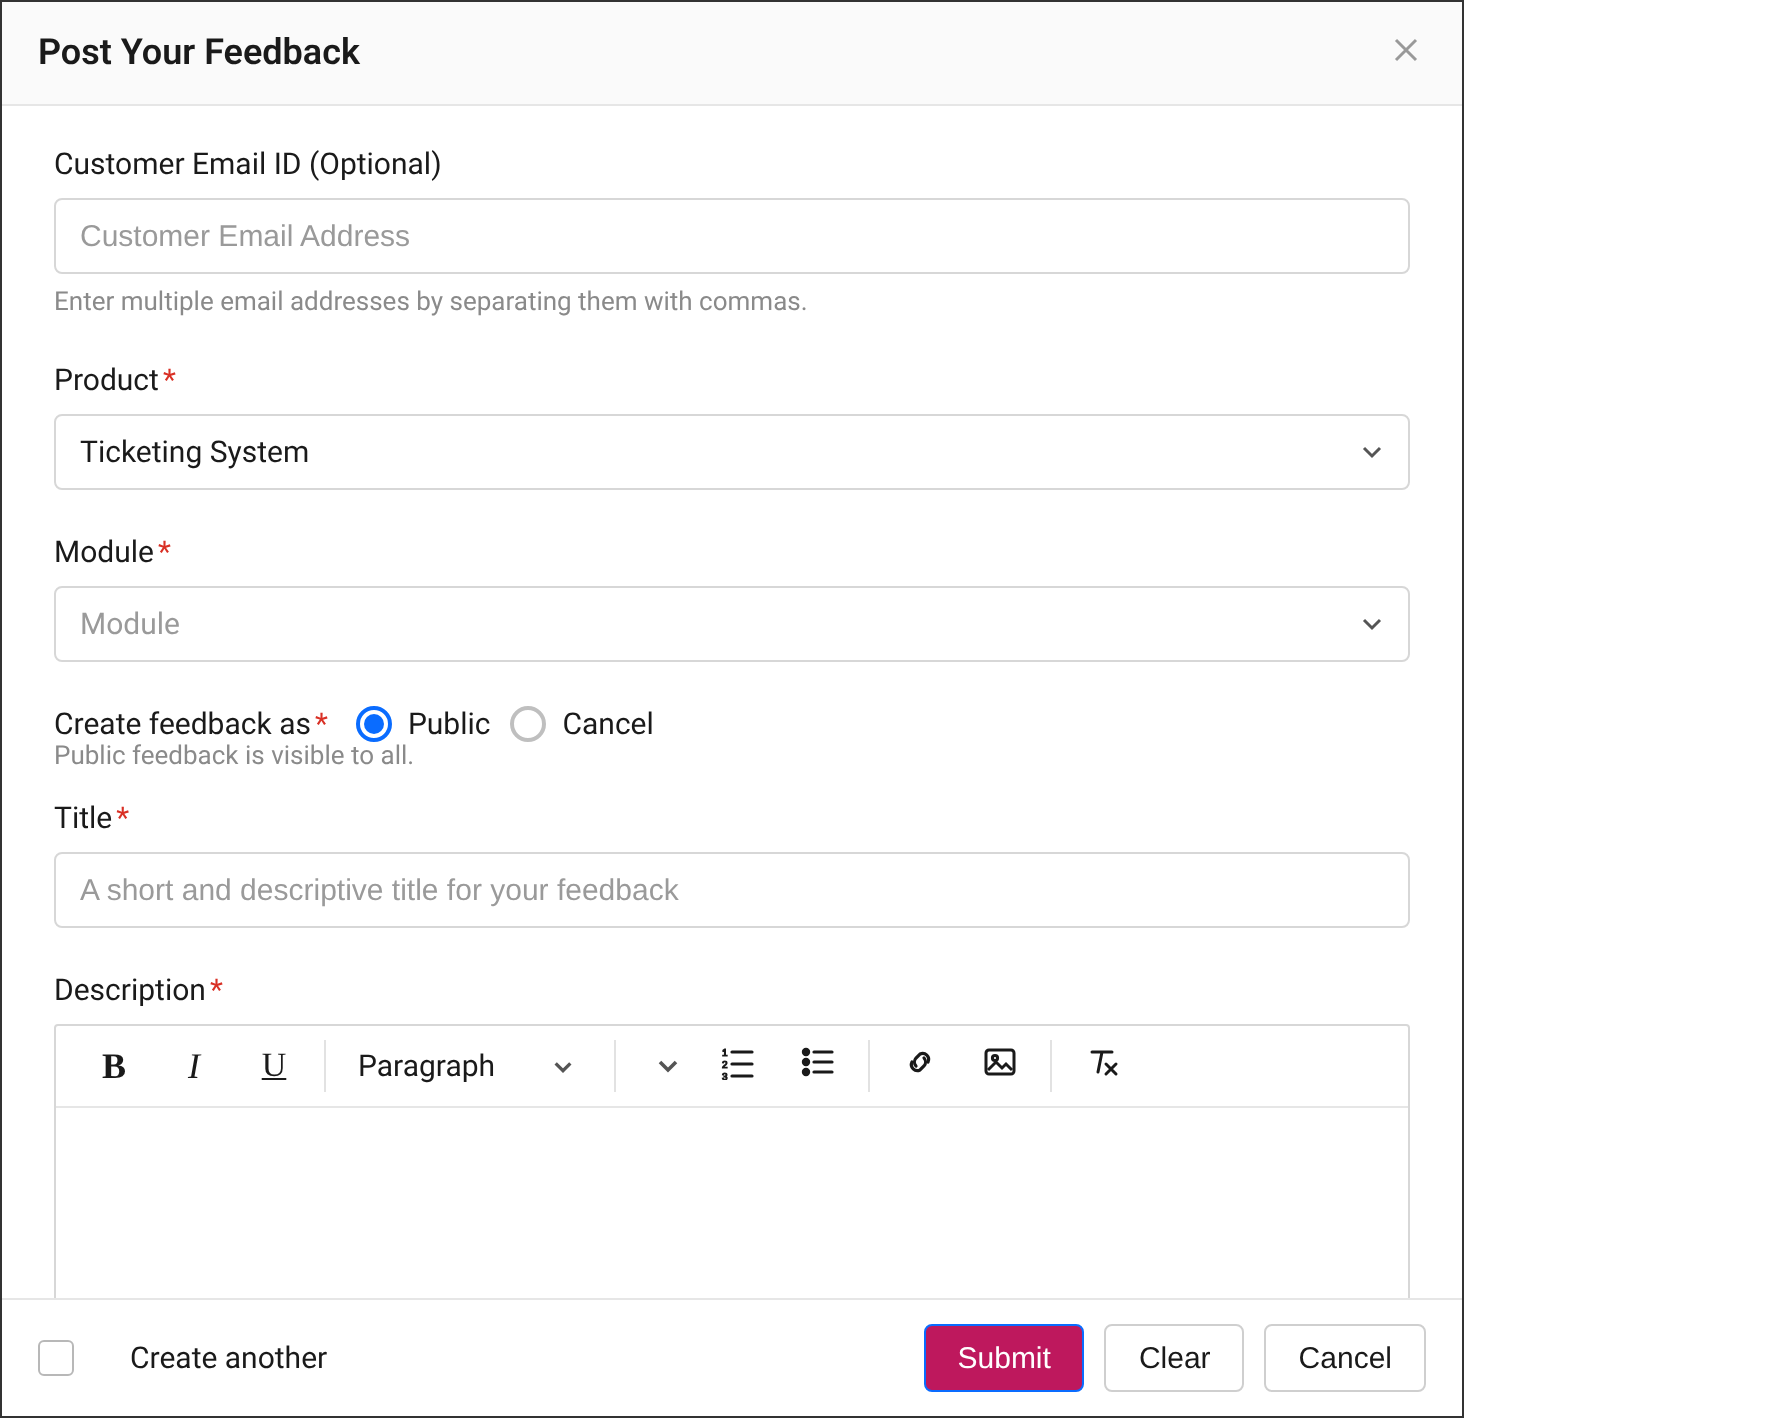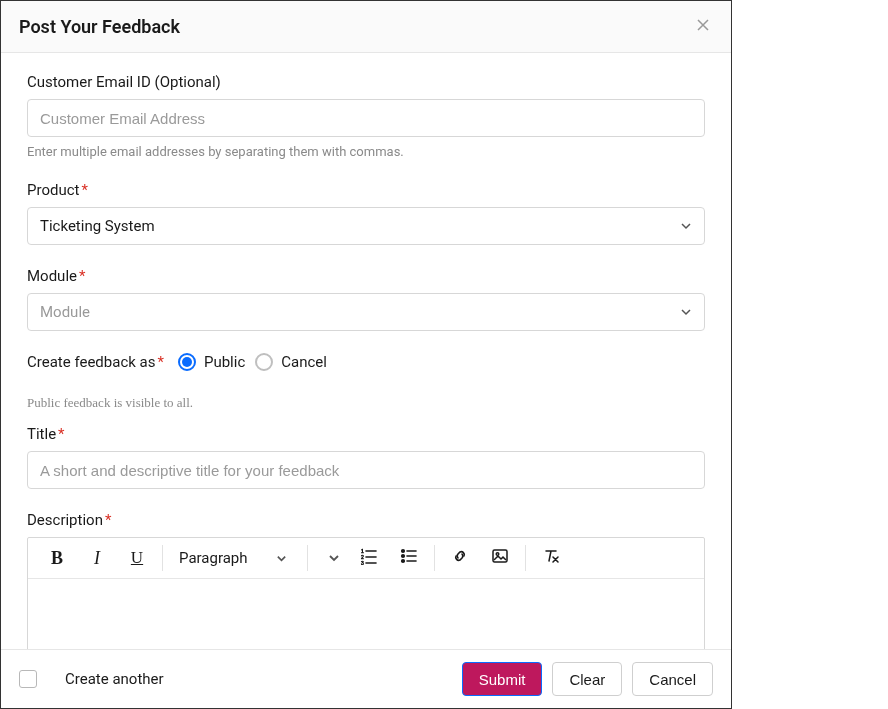--- a/index.html
+++ b/index.html
@@ -108,21 +108,21 @@
     border-color: #0a6cff;
   }
   .radio-circle.checked::after{
     content:"";
     width:10px; height:10px;
     border-radius:50%;
     background:#0a6cff;
   }
   .radio-label { font-size: 15px; color:#1a1a1a; }
 
-  .visibility-hint { margin-top:24px;font-family:Liberation Serif, serif; }
+  .visibility-hint { margin-top:0; }
 
   
   .editor {
     border: 1px solid #d7d7d7;
     border-radius: 2px;
     background:#fff;
   }
   .toolbar {
     display:flex;
     align-items:center;

